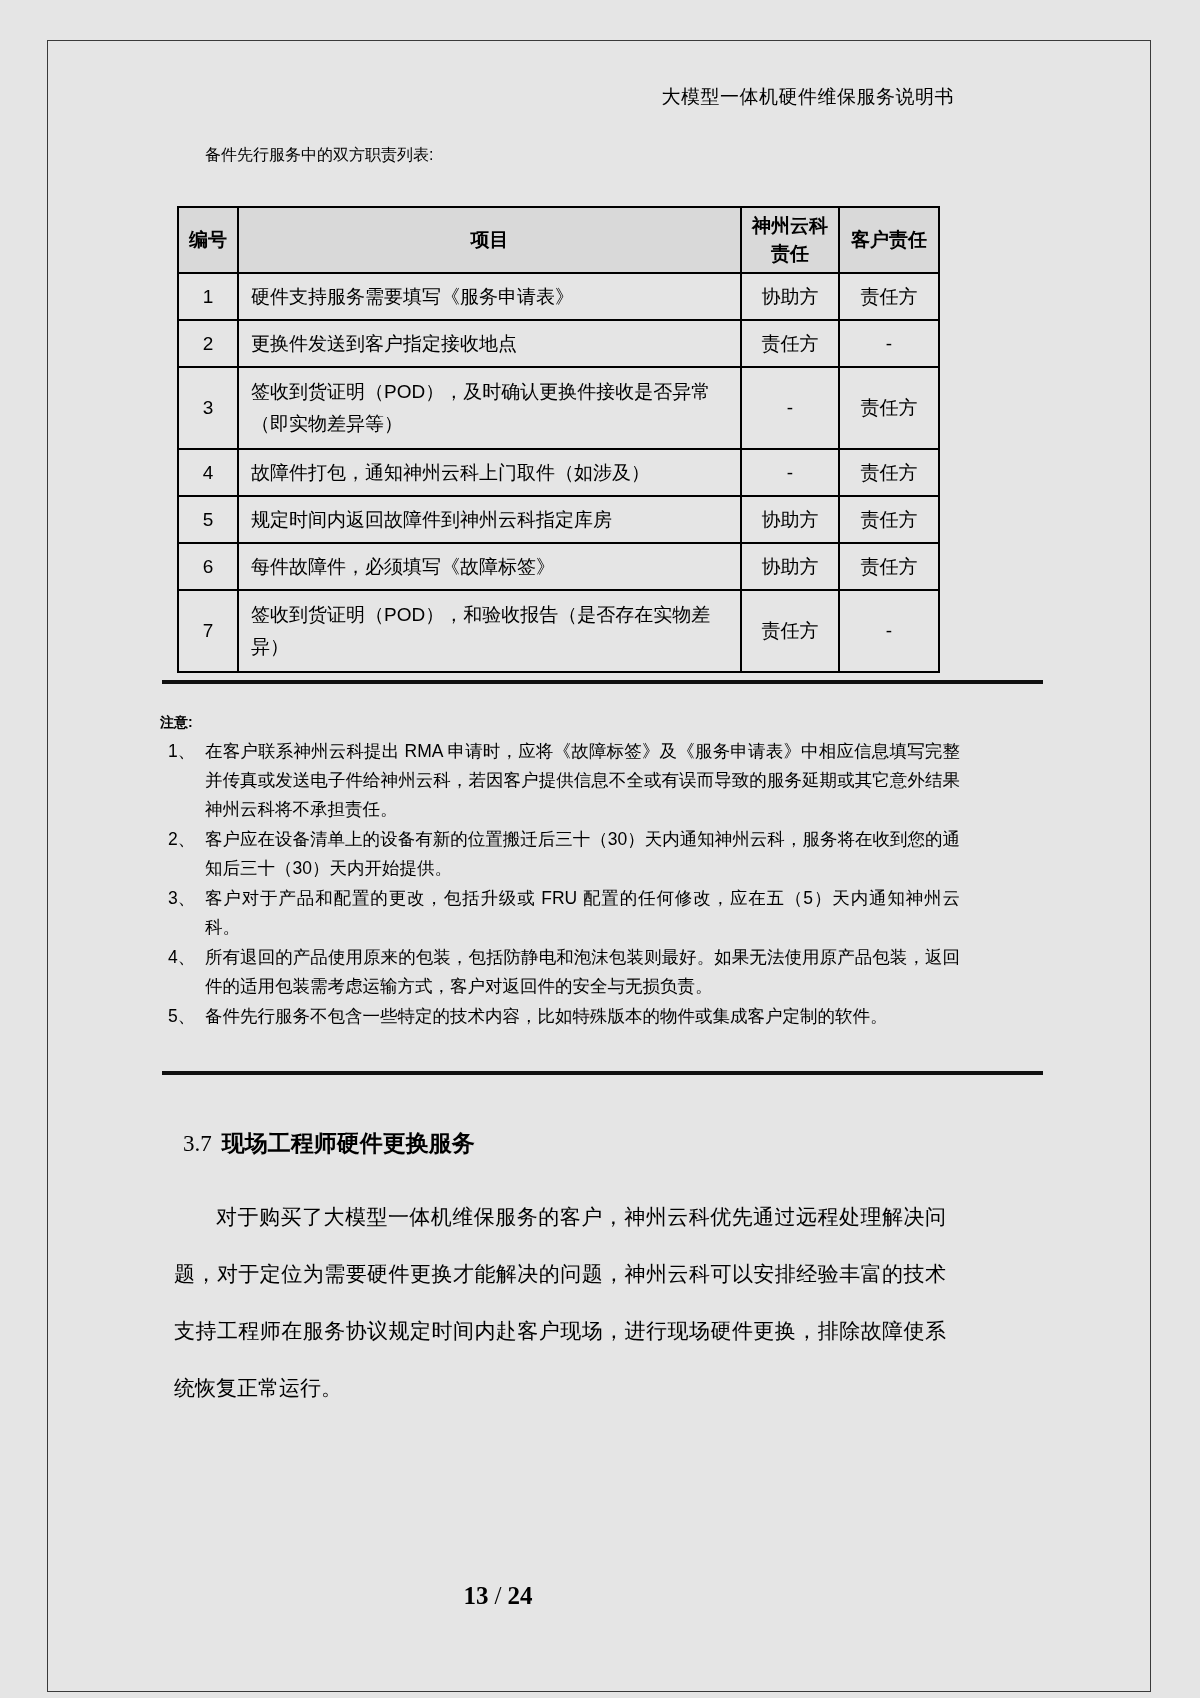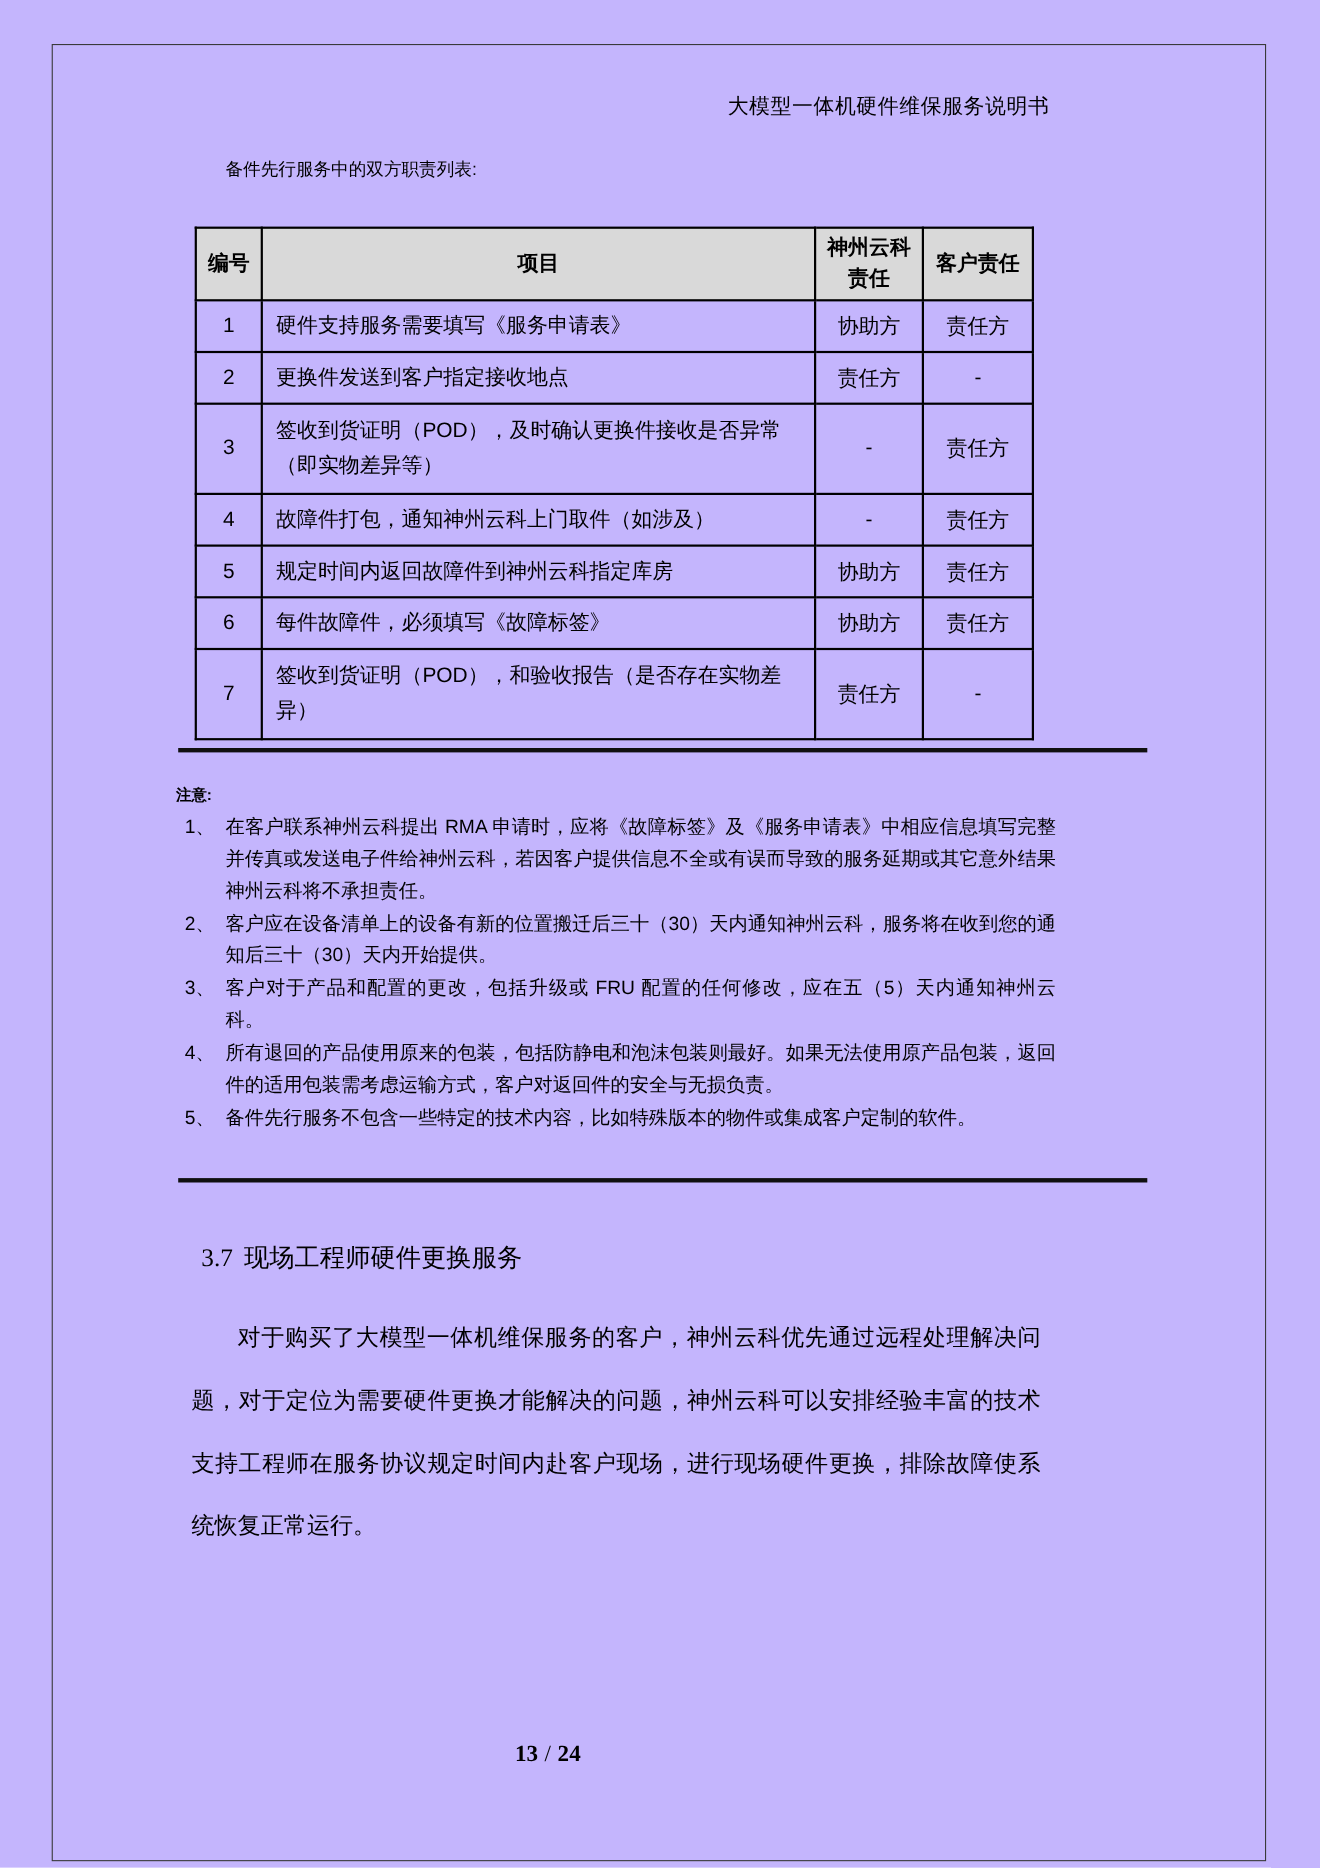--- a/index.html
+++ b/index.html
@@ -9,21 +9,21 @@
     width: 1200px;
     height: 1698px;
     font-family: "Liberation Sans", sans-serif;
     color: #000;
   }
   .page {
     position: relative;
     width: 1200px;
     height: 1698px;
     overflow: hidden;
-    background: #c4b5fd;
+    background: #e5e5e5;
   }
   .page-border {
     position: absolute;
     left: 47px;
     top: 40px;
     width: 1104px;
     height: 1652px;
     border: 1.5px solid #3a3a3a;
     box-sizing: border-box;
   }
@@ -103,38 +103,38 @@
     margin-top: 52px;
     margin-left: 23px;
     font-size: 23px;
     line-height: 32px;
   }
   .section-number {
     font-family: "Liberation Serif", serif;
     font-weight: normal;
     margin-right: 10px;
   }
-  .section-title { font-weight: normal; }
+  .section-title { font-weight: bold; }
   .body-para {
     margin: 14px;
     margin-top: 28px;
     font-size: 21px;
     line-height: 57px;
     text-align: justify;
     text-indent: 2em;
   }
   .body-para + .body-para { margin-top: 22px; }
   .page-footer {
     position: absolute;
     top: 1582px;
     left: 0;
     width: 996px;
     text-align: center;
     font-family: "Liberation Serif", serif;
-    font-size: 21px;
+    font-size: 25px;
   }
   .page-footer .num { font-weight: bold; }
   .page-footer .sep { font-weight: normal; padding: 0 6px; }
 </style>
 </head>
 <body>
 
 <div class="page">
   <div class="page-border"></div>
 

